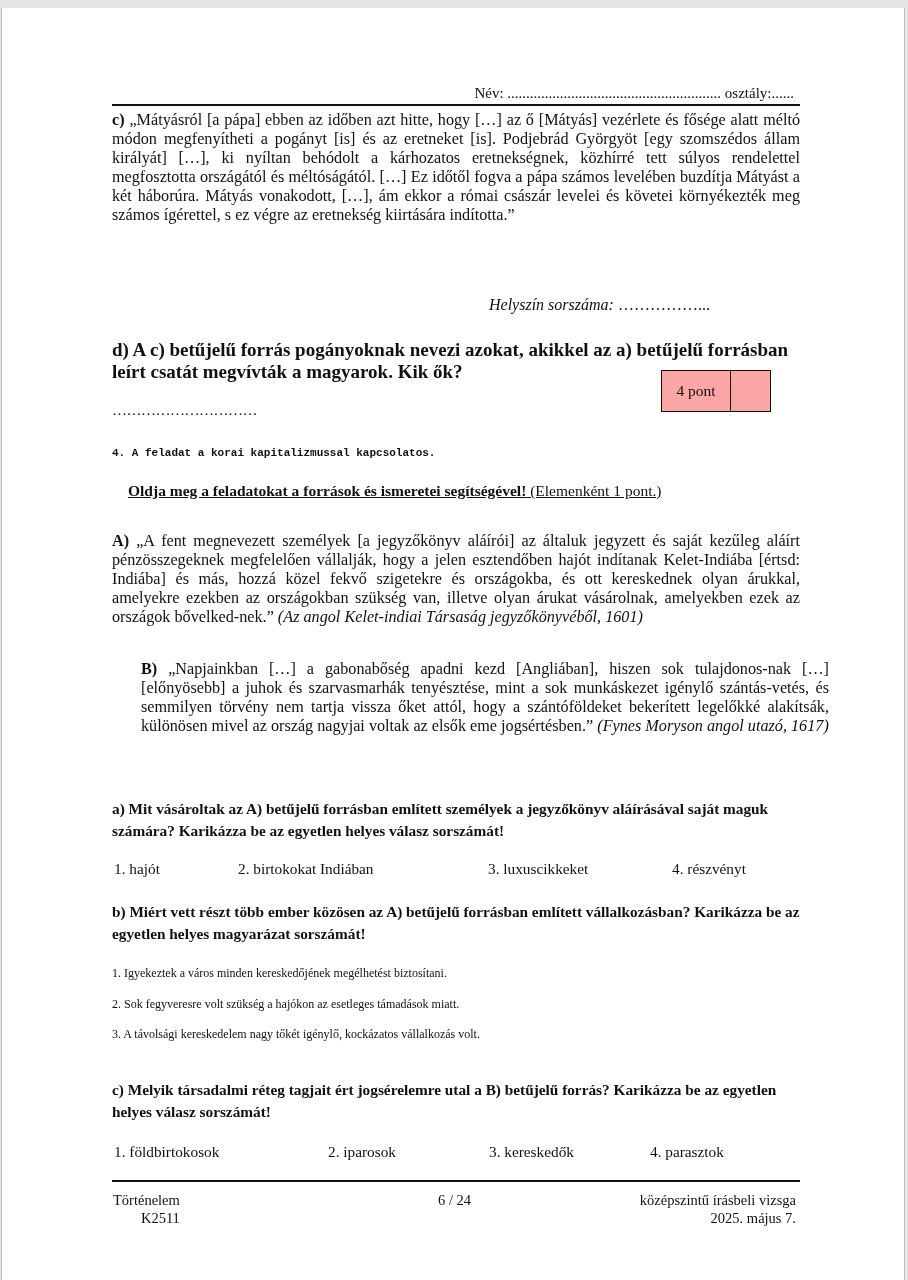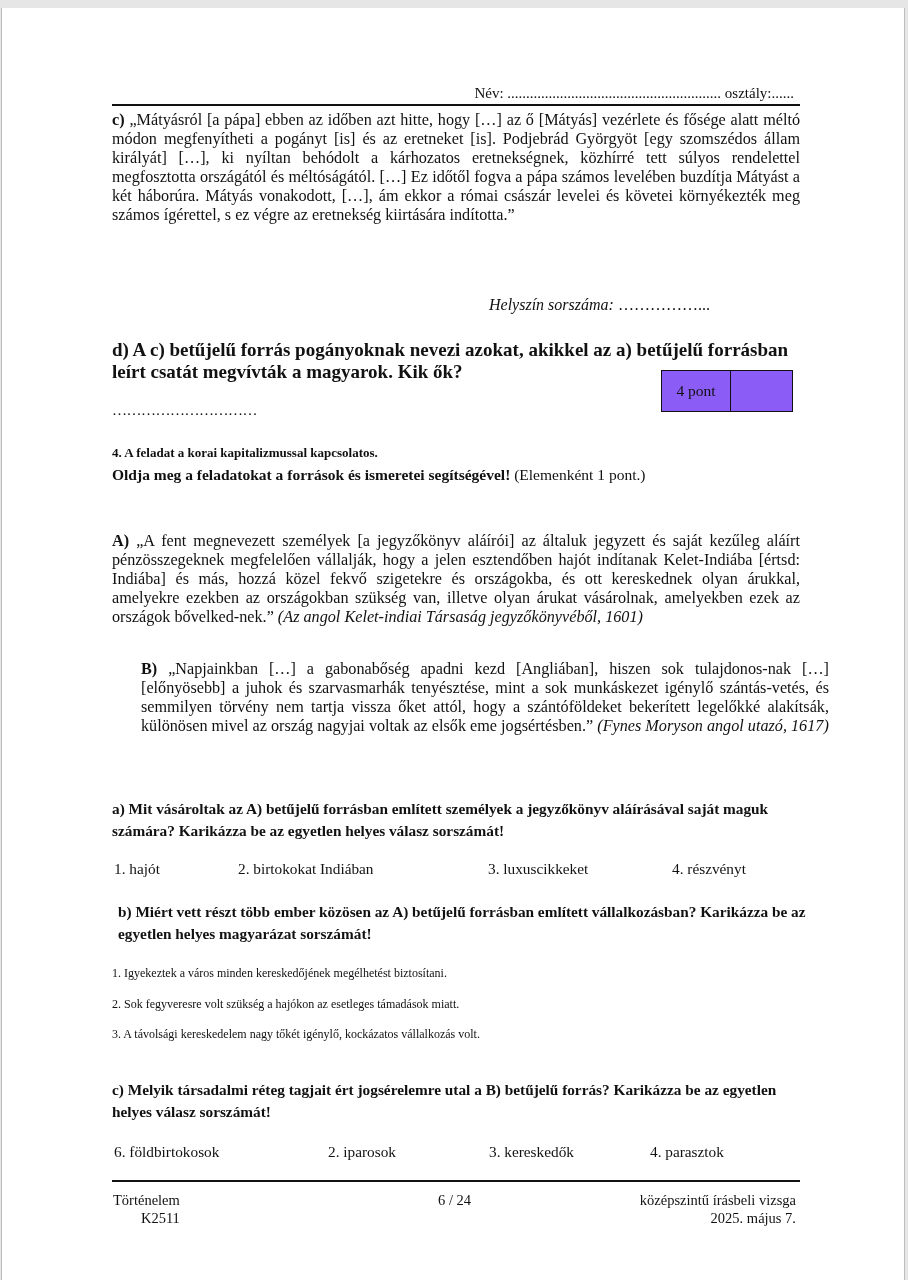--- a/index.html
+++ b/index.html
@@ -84,25 +84,25 @@
       position: absolute;
       left: 110px;
       font-size: 12px;
       white-space: nowrap;
     }
 
     .score-box {
       position: absolute;
       left: 659px;
       top: 362px;
-      width: 132px;
+      width: 110px;
       height: 42px;
       border: 1.5px solid #111;
       box-sizing: border-box;
-      background: #8b5cf6;
+      background: #fca5a5;
       display: flex;
       justify-content: flex-end;
     }
     .score-box .cell-label {
       width: 68px;
       border-right: 1.5px solid #111;
       display: flex;
       align-items: center;
       justify-content: center;
       font-size: 15.5px;
@@ -148,54 +148,54 @@
   </div>
 
   <div class="abs" style="left:110px; top:394px; font-size:15px; letter-spacing:-0.5px;">…………………………</div>
 
   <div class="score-box">
     <div class="cell-label">4 pont</div>
     <div class="cell-value"></div>
   </div>
 
   <div class="content" style="top:434px;">
-    <p class="question" style="font-size:13px; line-height:22px;">4. A feladat a korai kapitalizmussal kapcsolatos.</p>
-    <p style="margin:0; font-size:15.5px; line-height:22px;"><span class="bold">Oldja meg a feladatokat a források és ismeretei segítségével!</span> <span>(Elemenként 1 pont.)</span></p>
+    <p class="question" style="font-size:11px; line-height:22px;font-family:Liberation Mono, monospace;">4. A feladat a korai kapitalizmussal kapcsolatos.</p>
+    <p style="margin:16px; font-size:15.5px; line-height:22px;text-decoration:underline;"><span class="bold">Oldja meg a feladatokat a források és ismeretei segítségével!</span> <span>(Elemenként 1 pont.)</span></p>
   </div>
 
   <div class="content" style="top:492px;margin-top:32px;">
     <p class="serif-text"><span class="bold">A)</span> <span>„A fent megnevezett személyek [a jegyzőkönyv aláírói] az általuk jegyzett és saját kezűleg aláírt pénzösszegeknek megfelelően vállalják, hogy a jelen esztendőben hajót indítanak Kelet-Indiába [értsd: Indiába] és más, hozzá közel fekvő szigetekre és országokba, és ott kereskednek olyan árukkal, amelyekre ezekben az országokban szükség van, illetve olyan árukat vásárolnak, amelyekben ezek az országok bővelked-nek.”</span> <span class="italic">(Az angol Kelet-indiai Társaság jegyzőkönyvéből, 1601)</span></p>
   </div>
 
   <div class="content" style="top:652px;margin-left:29px;">
     <p class="serif-text"><span class="bold">B)</span> <span>„Napjainkban […] a gabonabőség apadni kezd [Angliában], hiszen sok tulajdonos-nak […] [előnyösebb] a juhok és szarvasmarhák tenyésztése, mint a sok munkáskezet igénylő szántás-vetés, és semmilyen törvény nem tartja vissza őket attól, hogy a szántóföldeket bekerített legelőkké alakítsák, különösen mivel az ország nagyjai voltak az elsők eme jogsértésben.”</span> <span class="italic">(Fynes Moryson angol utazó, 1617)</span></p>
   </div>
 
   <div class="content" style="top:790px;">
     <p class="question">a) Mit vásároltak az A) betűjelű forrásban említett személyek a jegyzőkönyv aláírásával saját maguk számára? Karikázza be az egyetlen helyes válasz sorszámát!</p>
   </div>
   <div class="option-row" style="top:852px;">
     <span style="left:2px;text-align:right;">1. hajót</span>
     <span style="left:126px;">2. birtokokat Indiában</span>
     <span style="left:376px;">3. luxuscikkeket</span>
     <span style="left:560px;">4. részvényt</span>
   </div>
 
-  <div class="content" style="top:893px;margin-left:6px;">
+  <div class="content" style="top:893px;">
     <p class="question">b) Miért vett részt több ember közösen az A) betűjelű forrásban említett vállalkozásban? Karikázza be az egyetlen helyes magyarázat sorszámát!</p>
   </div>
   <div class="list-item" style="top:958px;">1. Igyekeztek a város minden kereskedőjének megélhetést biztosítani.</div>
   <div class="list-item" style="top:989px;">2. Sok fegyveresre volt szükség a hajókon az esetleges támadások miatt.</div>
   <div class="list-item" style="top:1019px;">3. A távolsági kereskedelem nagy tőkét igénylő, kockázatos vállalkozás volt.</div>
 
   <div class="content" style="top:1071px;">
     <p class="question">c) Melyik társadalmi réteg tagjait ért jogsérelemre utal a B) betűjelű forrás? Karikázza be az egyetlen helyes válasz sorszámát!</p>
   </div>
   <div class="option-row" style="top:1135px;">
-    <span style="left:2px;">6. földbirtokosok</span>
+    <span style="left:2px;">1. földbirtokosok</span>
     <span style="left:216px;">2. iparosok</span>
     <span style="left:377px;text-align:center;">3. kereskedők</span>
     <span style="left:538px;">4. parasztok</span>
   </div>
 
   <div class="footer-line"></div>
   <div class="footer" style="left:111px;">
     <div>Történelem</div>
     <div>K2511</div>
   </div>

